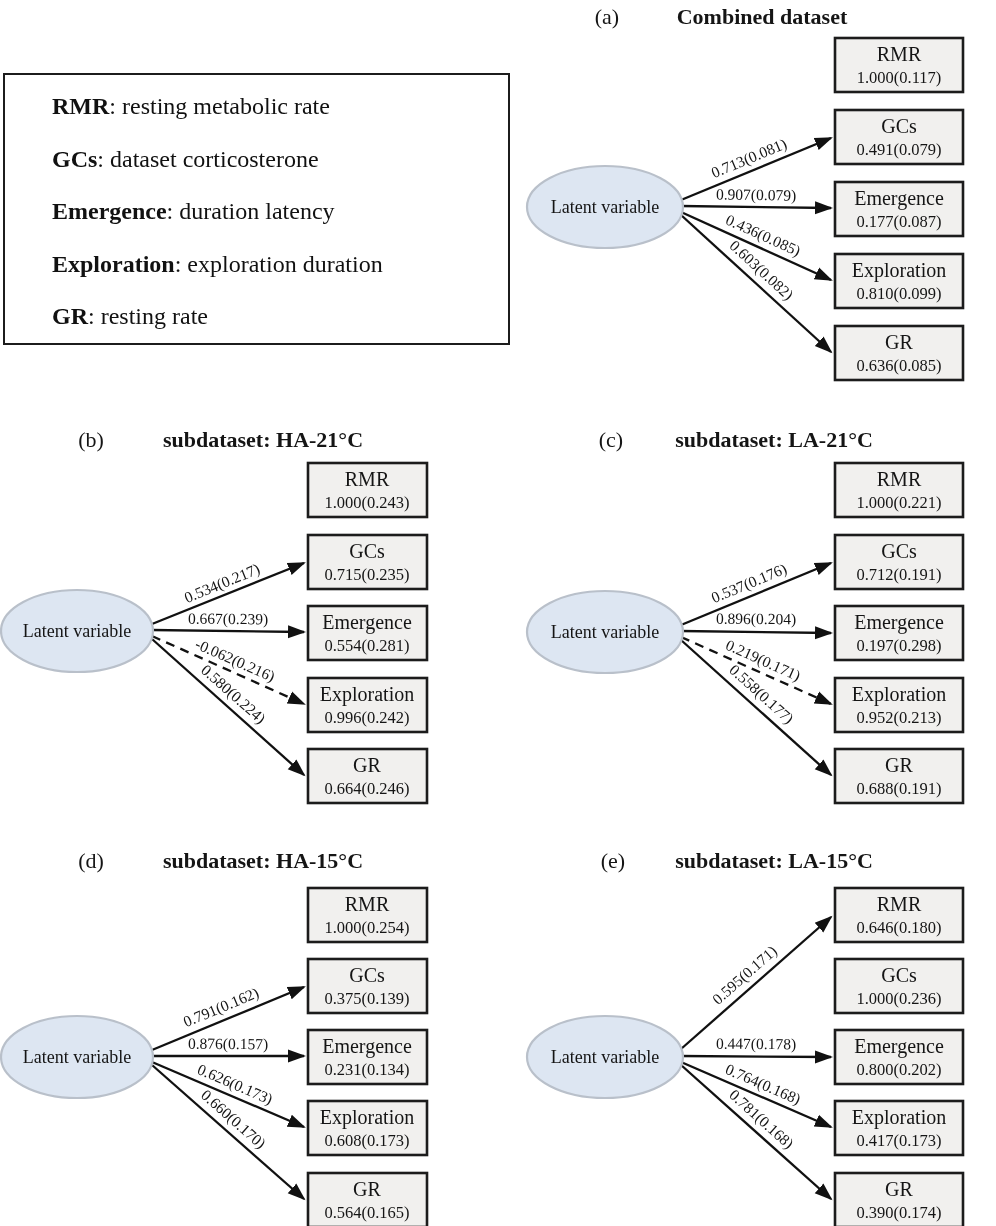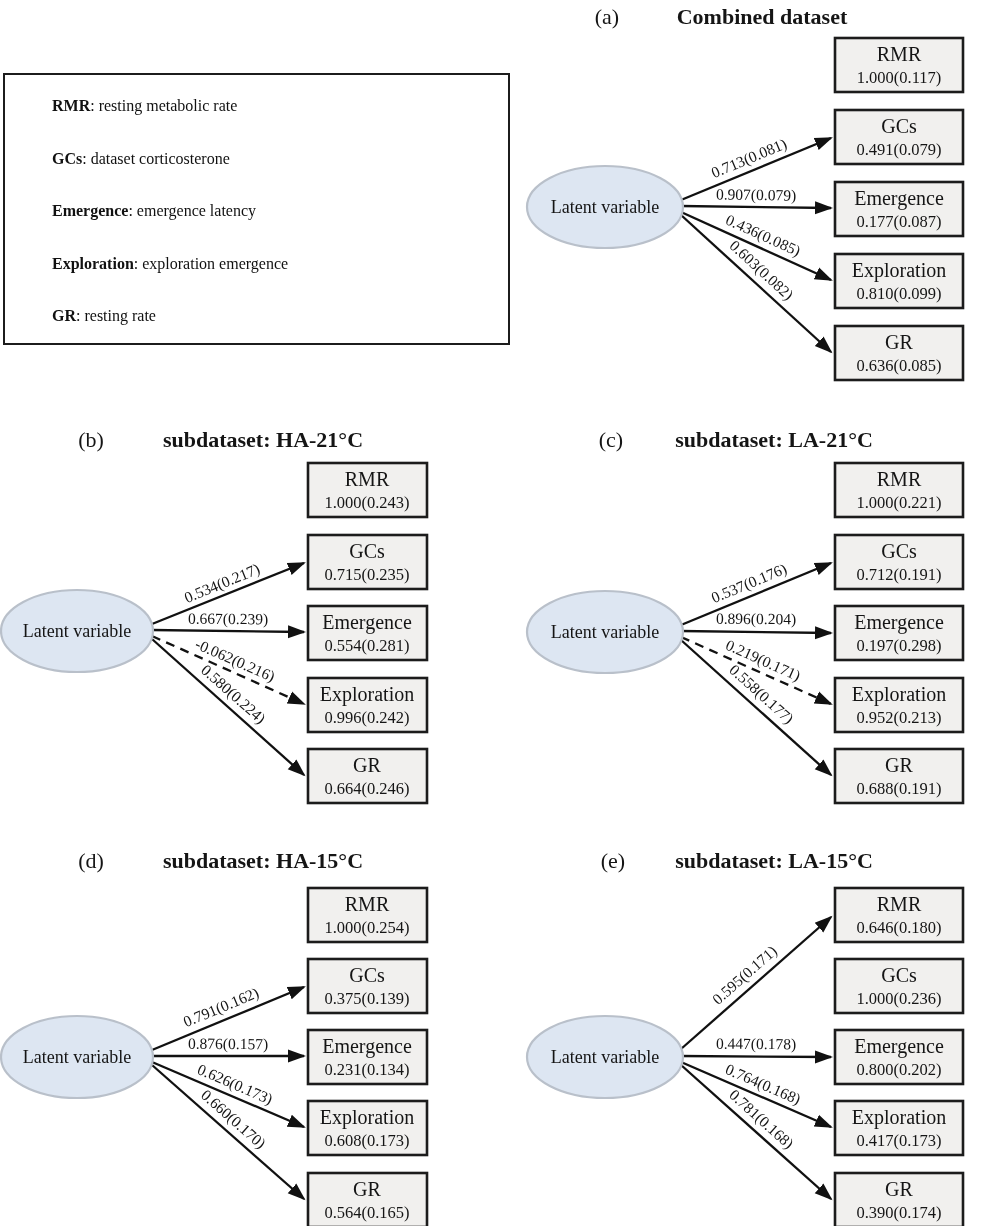--- a/index.html
+++ b/index.html
@@ -12,41 +12,41 @@
   .lv-shape{fill:#dde6f2;stroke:#b9c0ca;stroke-width:2.2;}
   .lv-label{font-size:18px;text-anchor:middle;}
   .box-rect{fill:#f1f0ee;stroke:#1c1c1c;stroke-width:2.6;}
   .box-label{font-size:20px;text-anchor:middle;}
   .box-value{font-size:16.5px;text-anchor:middle;}
   .arrow{stroke:#111;stroke-width:2.3;fill:none;marker-end:url(#arrowhead);}
   .arrow.dashed{stroke-dasharray:9 6.5;}
   .path-label{font-size:15.5px;text-anchor:middle;}
   #legend-box{position:absolute;left:3px;top:73px;width:456px;height:263px;
               border:2.6px solid #1c1c1c;padding:5px 0 0 47px;box-sizing:content-box;}
-  .lg-line{height:52.6px;line-height:52.6px;font-size:16px;white-space:nowrap;}
+  .lg-line{height:52.6px;line-height:52.6px;font-size:24px;white-space:nowrap;}
   .lg-term{font-weight:bold;}
 </style>
 </head>
 <body>
 
 <div id="canvas">
 
   <svg width="0" height="0" style="position:absolute" aria-hidden="true">
     <defs>
       <marker id="arrowhead" markerUnits="userSpaceOnUse" markerWidth="22" markerHeight="16" refX="16" refY="8" orient="auto">
         <path d="M0,1.5 L18,8 L0,14.5 Z" fill="#111"></path>
       </marker>
     </defs>
   </svg>
 
   <div id="legend-box">
     <div class="lg-line"><span class="lg-term">RMR</span><span>: resting metabolic rate</span></div>
     <div class="lg-line"><span class="lg-term">GCs</span><span>: dataset corticosterone</span></div>
-    <div class="lg-line"><span class="lg-term">Emergence</span><span>: emergence latency</span></div>
-    <div class="lg-line"><span class="lg-term">Exploration</span><span>: exploration emergence</span></div>
+    <div class="lg-line"><span class="lg-term">Emergence</span><span>: duration latency</span></div>
+    <div class="lg-line"><span class="lg-term">Exploration</span><span>: exploration duration</span></div>
     <div class="lg-line"><span class="lg-term">GR</span><span>: resting rate</span></div>
   </div>
 
   <svg class="panel" style="left:500px;top:0px" width="496" height="412" viewBox="0 0 496 412">
     <text class="tag" x="107" y="24">(a)</text>
     <text class="ptitle" x="262" y="24">Combined dataset</text>
     <line class="arrow" x1="181" y1="200" x2="331" y2="138"></line>
     <line class="arrow" x1="181" y1="206" x2="331" y2="208"></line>
     <line class="arrow" x1="181" y1="212" x2="331" y2="280"></line>
     <line class="arrow" x1="181" y1="215" x2="331" y2="352"></line>

